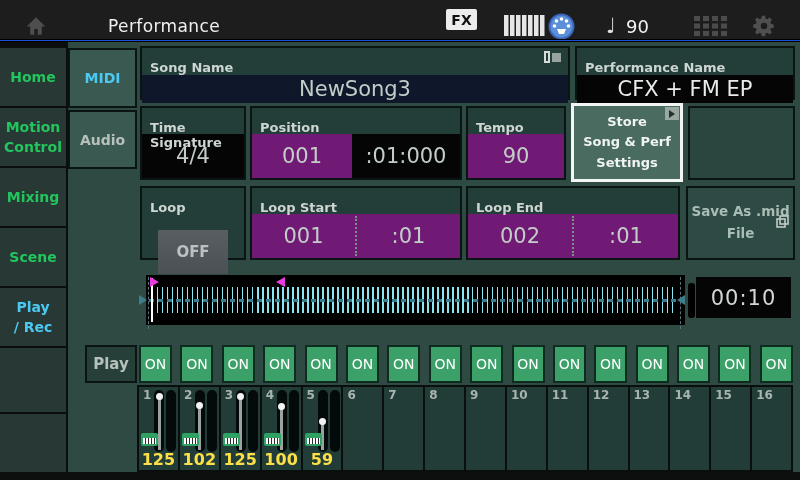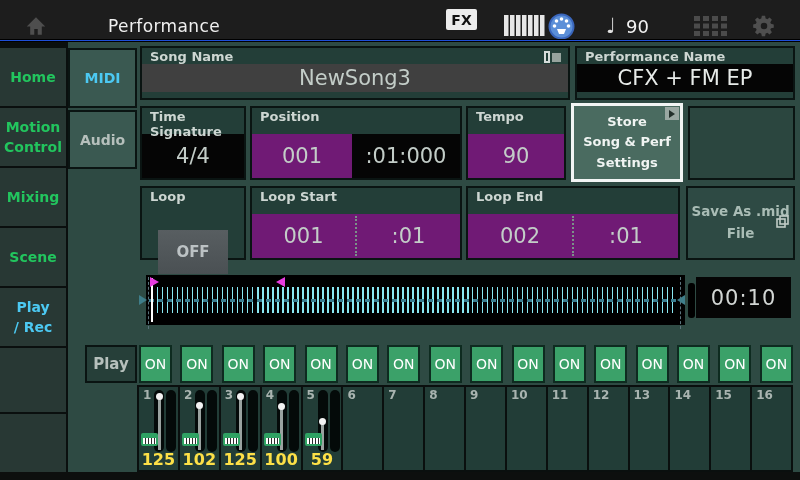--- a/index.html
+++ b/index.html
@@ -17,25 +17,25 @@
 
   
   #sidebar-bg { position:absolute; left:0; top:42px; width:68px; height:430px; background:#0a0f0e; }
   .side-cell { position:absolute; left:0; width:66px; background:#283834; color:#22c55e; font-weight:bold; font-size:14px; display:flex; align-items:center; justify-content:center; text-align:center; white-space:pre-line; line-height:1.45; }
   .side-cell.selected { color:#4cc9f2; }
   .sub-cell { position:absolute; left:68px; width:69px; background:#3A5951; border:2px solid #0a1412; color:#b6c0bc; font-weight:bold; font-size:14px; display:flex; align-items:center; justify-content:center; }
   .sub-cell.selected { color:#4cc9f2; }
 
   
   .panel { position:absolute; border:2px solid #0a1412; background:#233E38; }
-  .panel-hdr { color:#cdd6d2; font-weight:bold; font-size:13px; padding:1px 0 0 8px; position:relative; }
+  .panel-hdr { color:#cdd6d2; font-weight:bold; font-size:13px; padding:12px 0 0 8px; position:relative; }
   .val { display:flex; align-items:center; justify-content:center; color:#c3cdc8; font-size:21px; }
   .black { background:#050505; }
   .teal  { background:#701a75; }
-  .dkteal{ background:#404040; }
+  .dkteal{ background:#0f172a; }
 
   
   #p-song { left:140px; top:46px; width:430px; height:54px; }
   #p-song .val { height:28px; }
   #p-perf { left:575px; top:46px; width:220px; height:54px; }
   #p-perf .val { height:28px; color:#e7ebe9; }
   .edit-icon { position:absolute; right:6px; top:3px; width:18px; height:13px; }
   .edit-icon .r1 { position:absolute; left:0; top:0; width:6px; height:12px; border:2px solid #d6dcda; }
   .edit-icon .r2 { position:absolute; left:8px; top:2px; width:9px; height:9px; background:#97a39e; }
 

